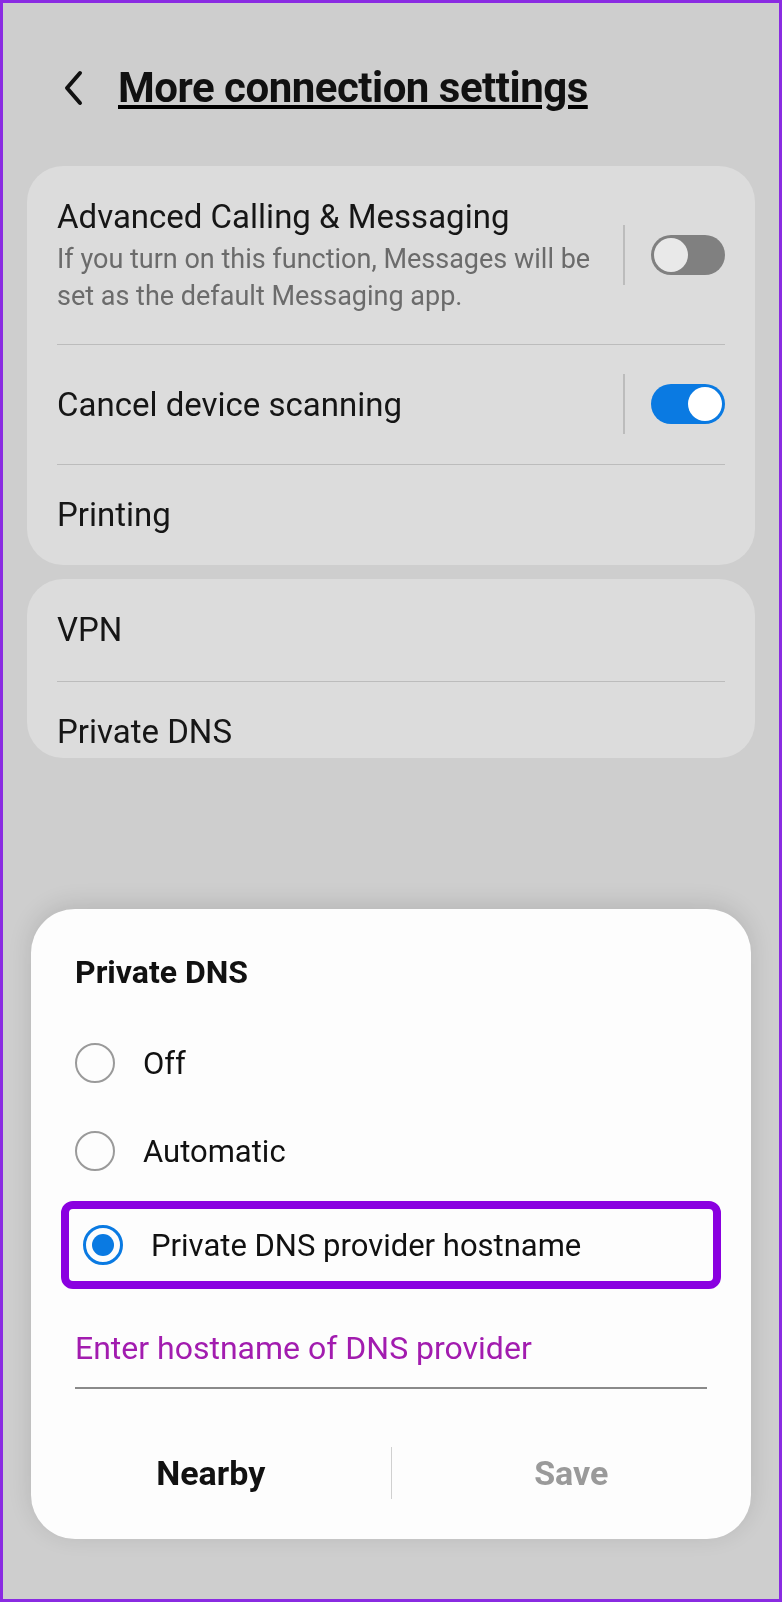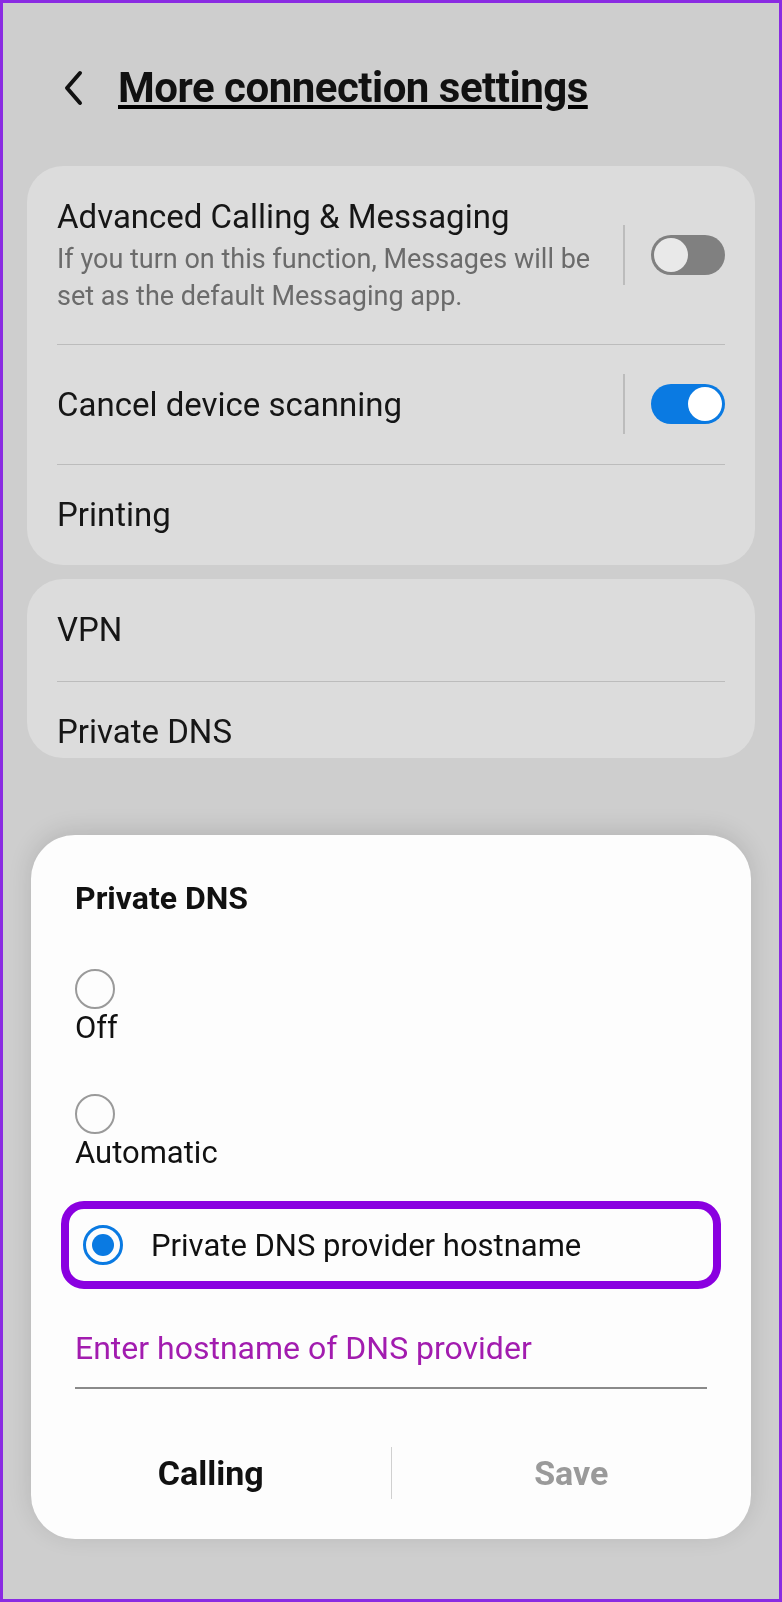--- a/index.html
+++ b/index.html
@@ -95,22 +95,22 @@
     box-shadow: 0 -4px 24px rgba(0,0,0,.12);
   }
   .dialog-title {
     font-size: 32px;
     font-weight: 700;
     color: #111;
     padding: 0 44px 28px 44px;
   }
   .radio-row {
     display: flex;
+    align-items: center;
     padding: 24px 44px;
-    flex-direction: column;
   }
   .radio {
     width: 40px; height: 40px;
     border: 2px solid #9a9a9a;
     border-radius: 50%;
     margin-right: 28px;
     display: flex; align-items: center; justify-content: center;
     flex-shrink: 0;
   }
   .radio.selected { border: 3px solid #0a7ae2; }
@@ -119,21 +119,21 @@
     width: 22px; height: 22px;
     background: #0a7ae2;
     border-radius: 50%;
   }
   .radio-label {
     font-size: 31px;
     color: #111;
   }
   .highlight-box {
     border: 8px solid #8a00e0;
-    border-radius: 23px;
+    border-radius: 12px;
     margin: 6px 30px;
     padding: 16px 14px;
     display: flex;
     align-items: center;
   }
   .highlight-box .radio { margin-right: 28px; }
 
   .hostname-field {
     margin: 30px 44px 0 44px;
     border-bottom: 2px solid #8a8a8a;
@@ -233,17 +233,17 @@
   <div class="highlight-box">
     <div class="radio selected"></div>
     <div class="radio-label">Private DNS provider hostname</div>
   </div>
 
   <div class="hostname-field">
     <span class="hostname-placeholder">Enter hostname of DNS provider</span>
   </div>
 
   <div class="dialog-actions">
-    <div class="dialog-btn btn-cancel">Calling</div>
+    <div class="dialog-btn btn-cancel">Nearby</div>
     <div class="btn-divider"></div>
     <div class="dialog-btn btn-save">Save</div>
   </div>
 </div>
 
 </body></html>

